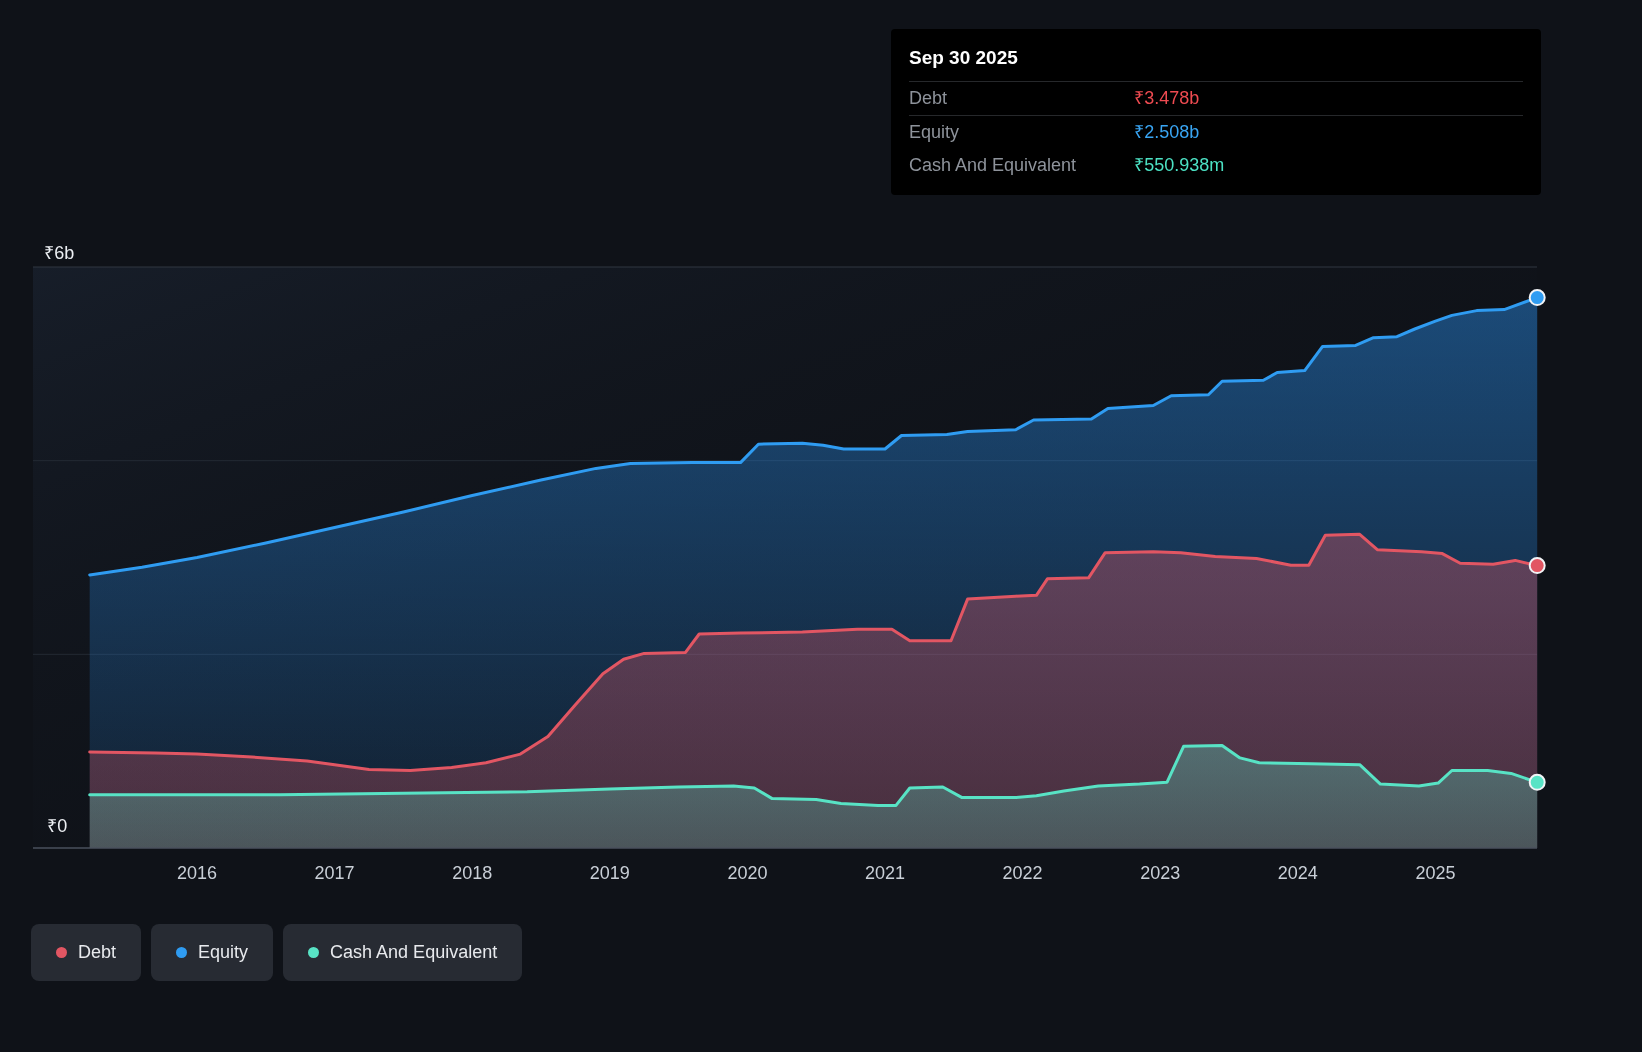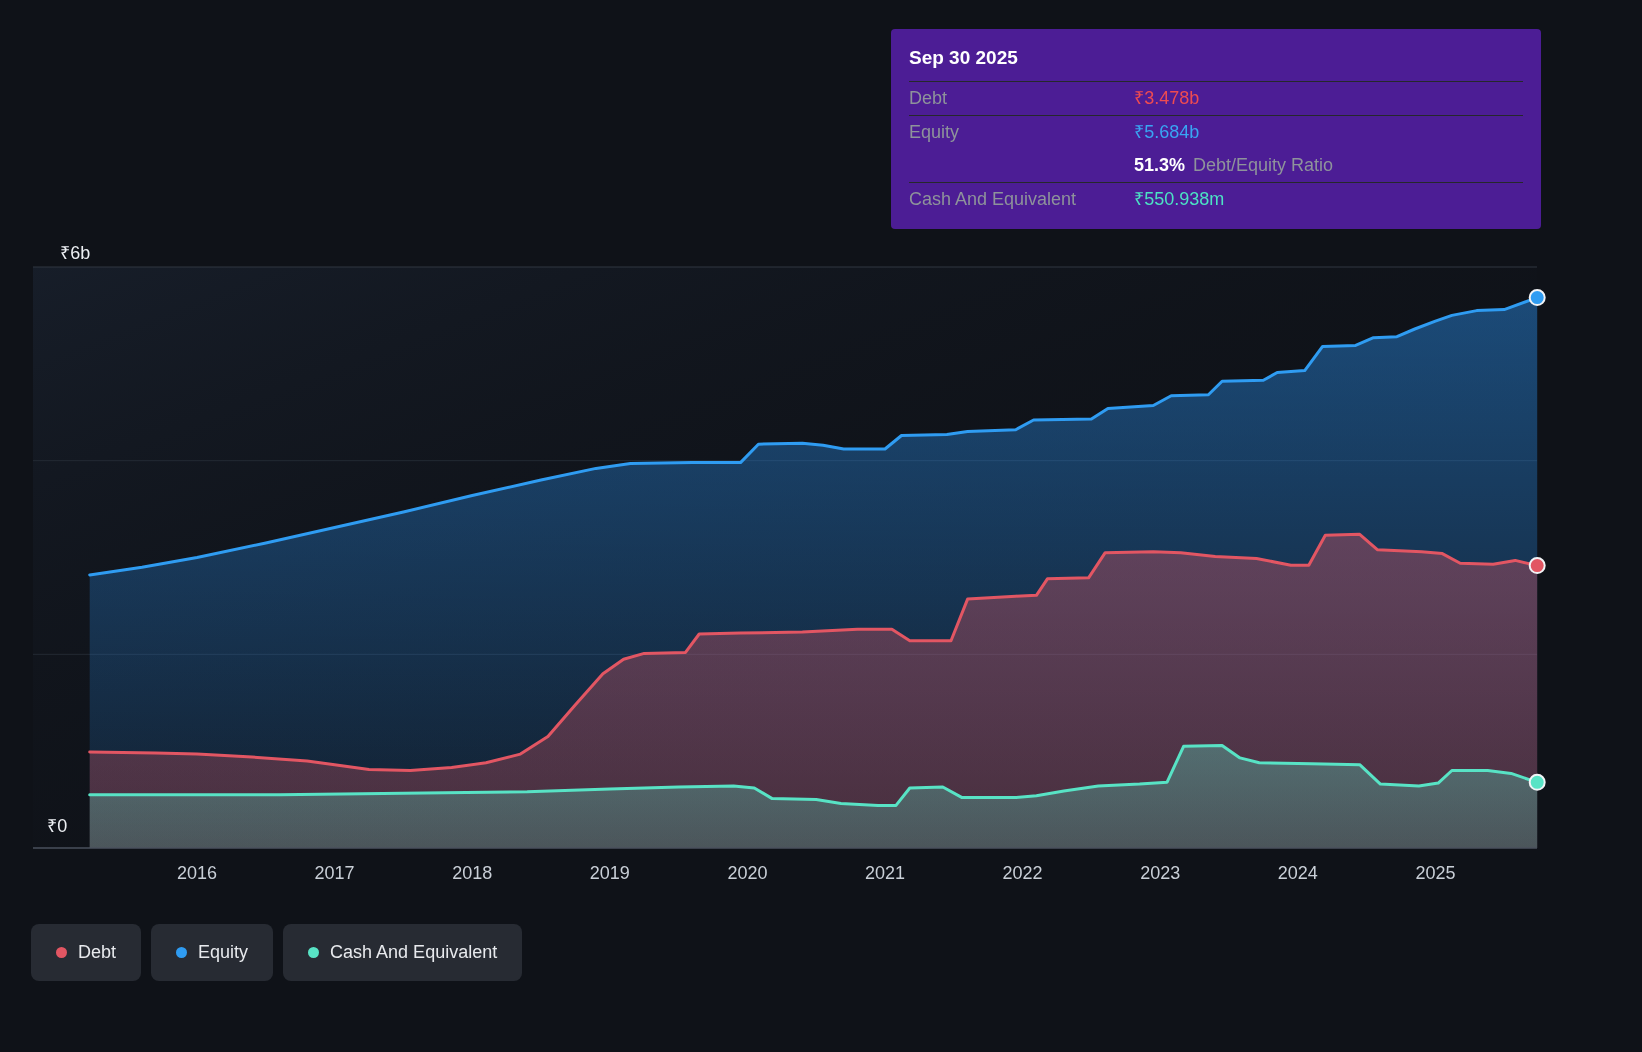--- a/index.html
+++ b/index.html
@@ -6,36 +6,36 @@
   body{
     width:1642px;height:1052px;position:relative;overflow:hidden;
     background:#0f1218;
     font-family:"Liberation Sans",sans-serif;color:#fff;
   }
   .stage{position:absolute;inset:0;}
   svg.chart{position:absolute;left:0;top:0;}
   
   .tooltip{
     position:absolute;left:891px;top:29px;width:650px;box-sizing:border-box;
-    background:#4c1d95;border-radius:4px;padding:12px 18px 13px;
+    background:#000000;border-radius:4px;padding:12px 18px 13px;
     z-index:5;
   }
   .tt-title{
     font-size:19px;font-weight:700;color:#fff;
     padding:6px 0 12px;border-bottom:1px solid #26282b;
   }
   .tt-row{display:flex;align-items:center;padding:6px 0;font-size:18px;line-height:21px;}
   .tt-row.divider{border-bottom:1px solid #26282b;}
   .tt-label{width:225px;color:#8e939b;flex:0 0 auto;}
   .tt-value{font-weight:400;}
   .val-bold{font-weight:700;color:#fff;}
   .ratio-label{color:#8e939b;margin-left:8px;}
   
   .ylab{position:absolute;font-size:18px;color:#edf0f4;z-index:2;}
-  .ylab-top{left:60px;top:240px;}
+  .ylab-top{left:44px;top:240px;}
   .ylab-zero{left:47px;top:813px;}
   
   .legend{position:absolute;left:31px;top:924px;display:flex;gap:10px;z-index:4;}
   .pill{
     height:57px;display:flex;align-items:center;padding:0 25px;
     background:#272b33;border-radius:8px;font-size:18px;color:#e8eaee;
     cursor:pointer;white-space:nowrap;
   }
   .dot{width:11px;height:11px;border-radius:50%;margin-right:11px;flex:0 0 auto;}
 </style>
@@ -45,27 +45,21 @@
 <div class="stage">
 
   <div class="tooltip">
     <div class="tt-title">Sep 30 2025</div>
     <div class="tt-row divider">
       <span class="tt-label">Debt</span>
       <span class="tt-value" style="color: rgb(238, 75, 81);">₹3.478b</span>
     </div>
     <div class="tt-row">
       <span class="tt-label">Equity</span>
-      <span class="tt-value" style="color: rgb(57, 165, 243);">₹5.684b</span>
-    </div>
-    <div class="tt-row divider">
-      <span class="tt-label"></span>
-      <span class="tt-value">
-        <span class="val-bold">51.3%</span><span class="ratio-label">Debt/Equity Ratio</span>
-      </span>
+      <span class="tt-value" style="color: rgb(57, 165, 243);">₹2.508b</span>
     </div>
     <div class="tt-row">
       <span class="tt-label">Cash And Equivalent</span>
       <span class="tt-value" style="color: rgb(76, 226, 196);">₹550.938m</span>
     </div>
   </div>
 
   <div class="ylab ylab-top">₹6b</div>
   <div class="ylab ylab-zero">₹0</div>
 

